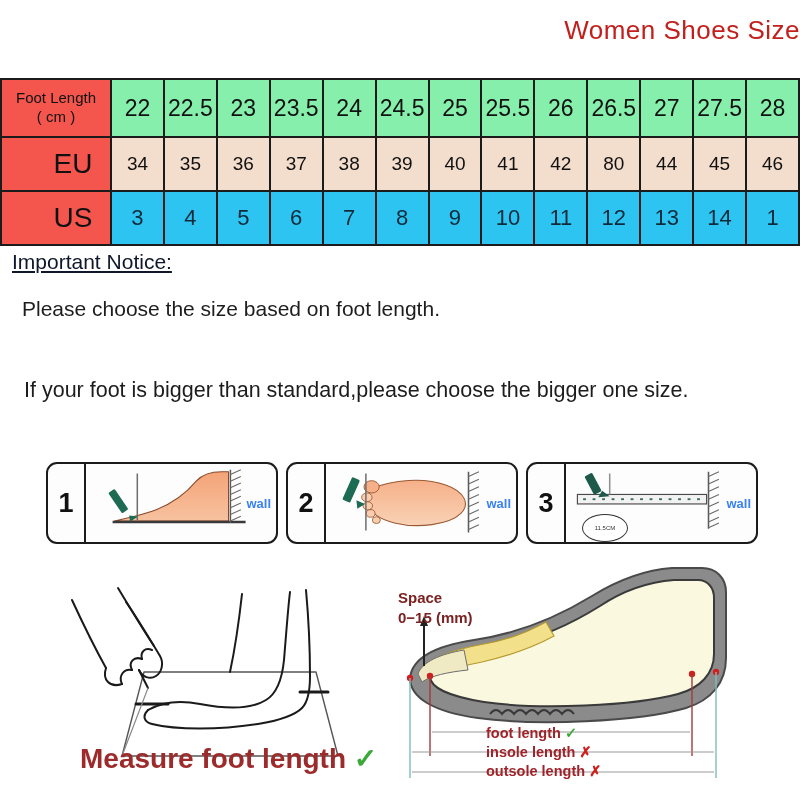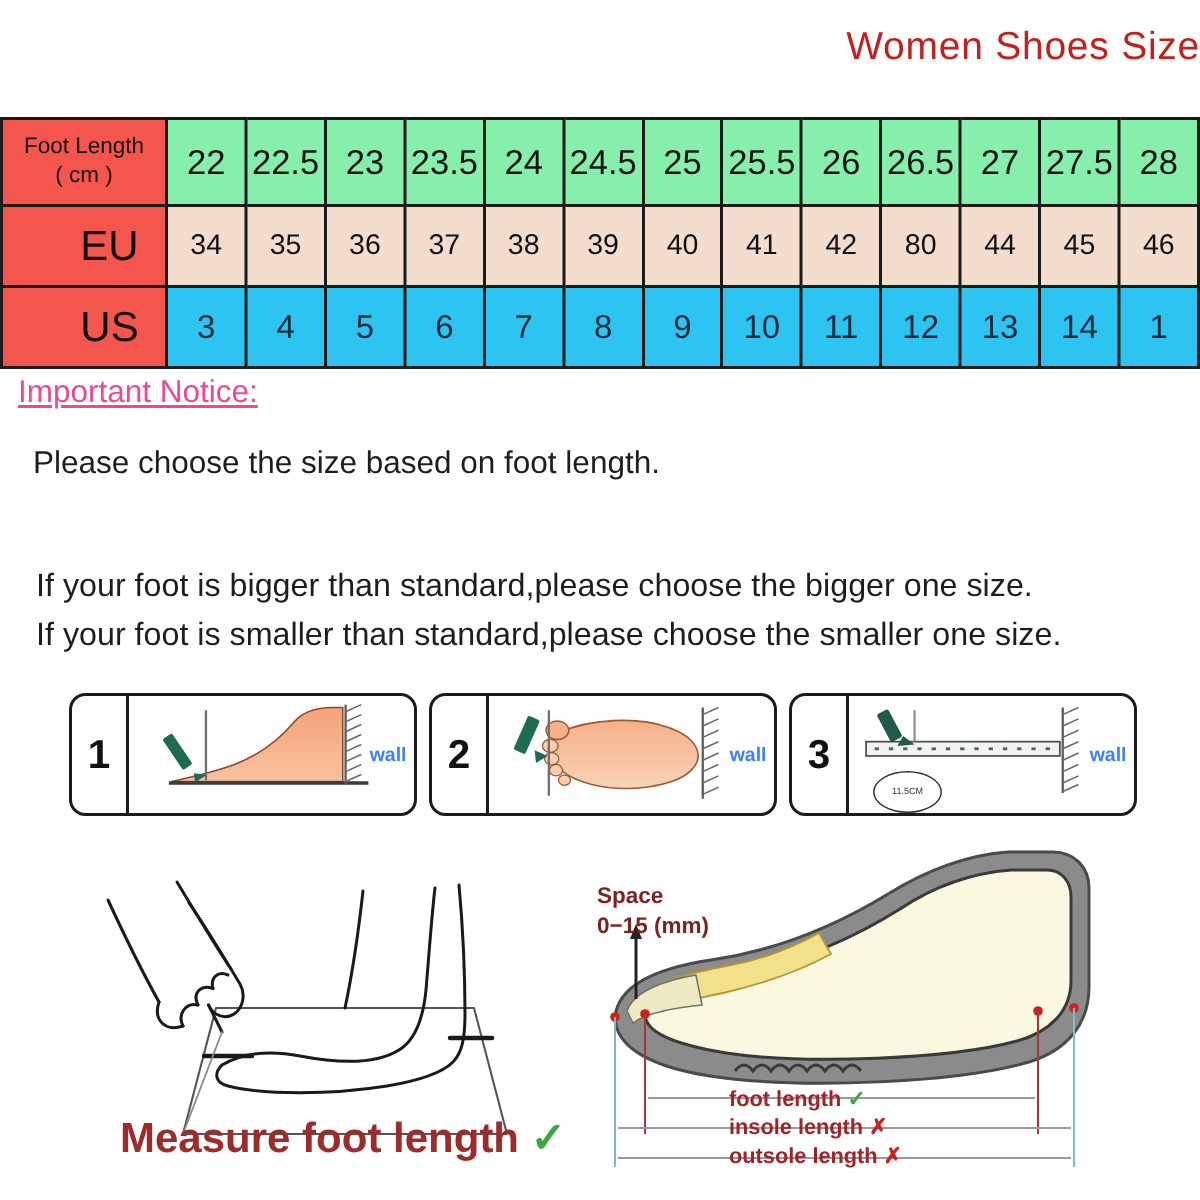--- a/index.html
+++ b/index.html
@@ -54,21 +54,21 @@
     font-weight:400;
     padding-left:35px;
   }
   .row-foot td.val{background:#86efac;font-size:23px;height:54px;}
   .row-eu   td.val{background:#f3ddcd;font-size:19px;height:50px;}
   .row-us   td.val{background:#2dc4f2;font-size:22px;height:50px;color:#102a3a;}
 
   
   .notice-head{
     position:absolute;left:12px;top:250px;
-    color:#ec4899;
+    color:#0f172a;
     font-size:21px;
     text-decoration:underline;
     font-family:"Liberation Sans", sans-serif;
   }
   .notice-body{
     position:absolute;left:22px;top:293px;
     color:#1d1d1d;
     font-size:21px;
     line-height:31px;
     white-space:nowrap;
@@ -206,21 +206,20 @@
       </tr>
     </tbody>
   </table>
 
   <div class="notice-head">Important Notice:</div>
   <div class="notice-body">
     <div>Please choose the size based on foot length.</div>
   </div>
   <div class="notice-body2">
     <div>If your foot is bigger than standard,please choose the bigger one size.</div>
-    <div>If your foot is smaller than standard,please choose the smaller one size.</div>
   </div>
 
   <div class="steps">
 
     <div class="step">
       <div class="step-num">1</div>
       <div class="step-art">
         <svg width="100%" height="100%" viewBox="0 0 200 78" preserveAspectRatio="xMidYMid meet">
           <defs>
             <linearGradient id="skin1" x1="0" y1="0" x2="0" y2="1">

